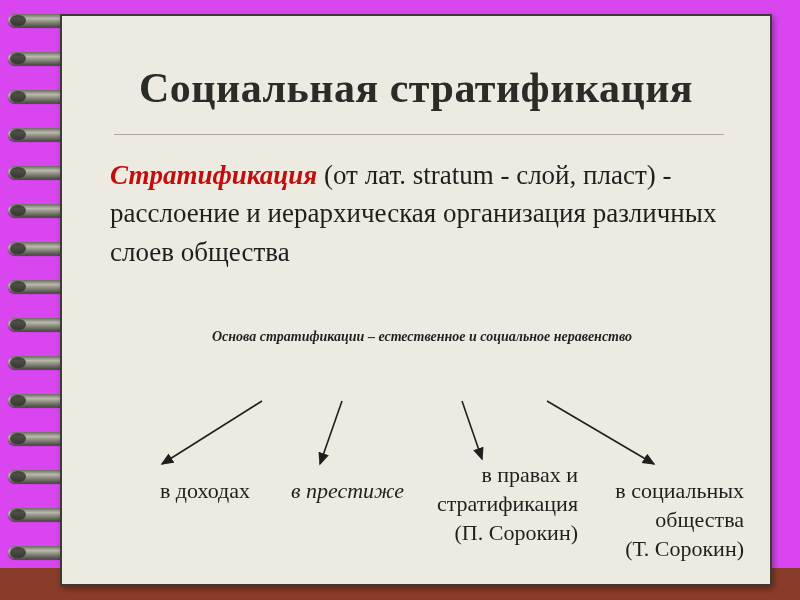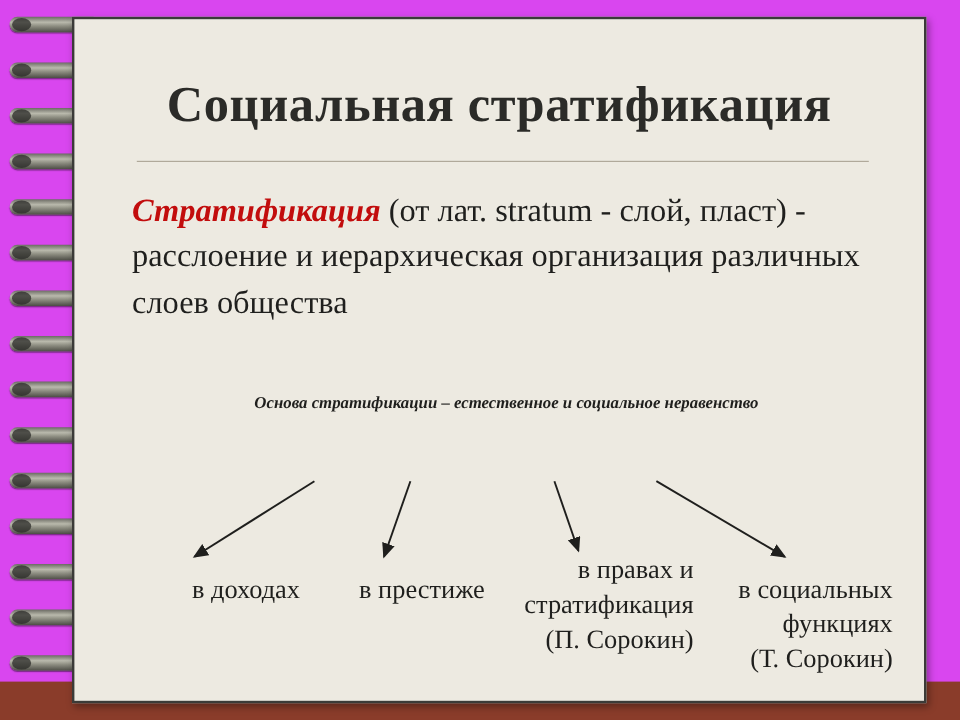--- a/index.html
+++ b/index.html
@@ -126,21 +126,21 @@
     pointer-events: none;
   }
   .leaf {
     position: absolute;
     font-size: 22px;
     line-height: 1.32;
     color: #1f1f1d;
     text-align: right;
   }
   .leaf-1 { left: 28px;  top: 460px; width: 160px; }
-  .leaf-2 { left: 182px; top: 460px; width: 160px; }
+  .leaf-2 { left: 182px; top: 460px; width: 160px; font-style: italic; }
   .leaf-3 { left: 344px; top: 444px; width: 172px; }
   .leaf-4 { left: 502px; top: 460px; width: 180px; }
   .leaf .line { display: block; }
 </style>
 </head>
 <body>
 
 <div id="slide">
 
   <div id="binding">
@@ -239,19 +239,19 @@
       <div class="leaf leaf-2">
         <span class="line">в престиже</span>
       </div>
       <div class="leaf leaf-3">
         <span class="line">в правах и</span>
         <span class="line">стратификация</span>
         <span class="line">(П. Сорокин)</span>
       </div>
       <div class="leaf leaf-4">
         <span class="line">в социальных</span>
-        <span class="line">функциях</span>
+        <span class="line">общества</span>
         <span class="line">(Т. Сорокин)</span>
       </div>
 
     </div>
   </div>
 </div>
 
 </body></html>

